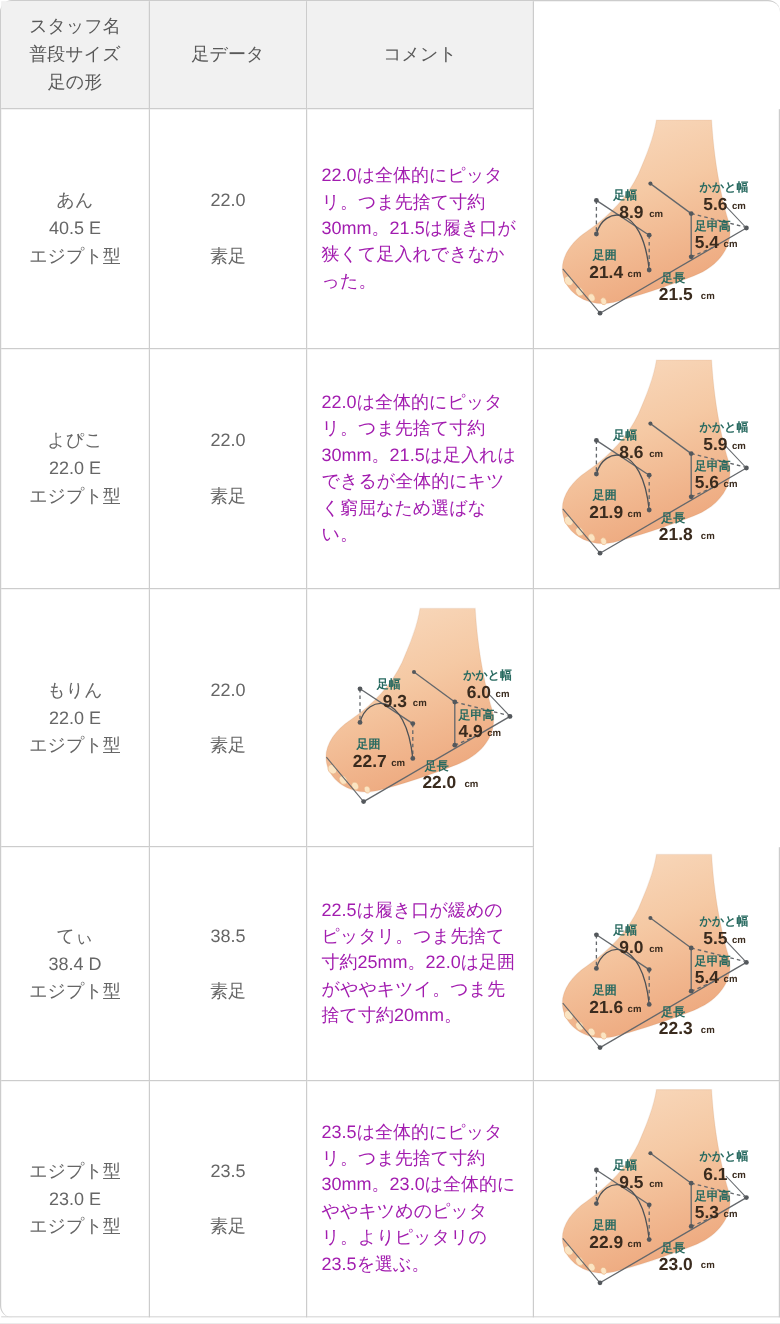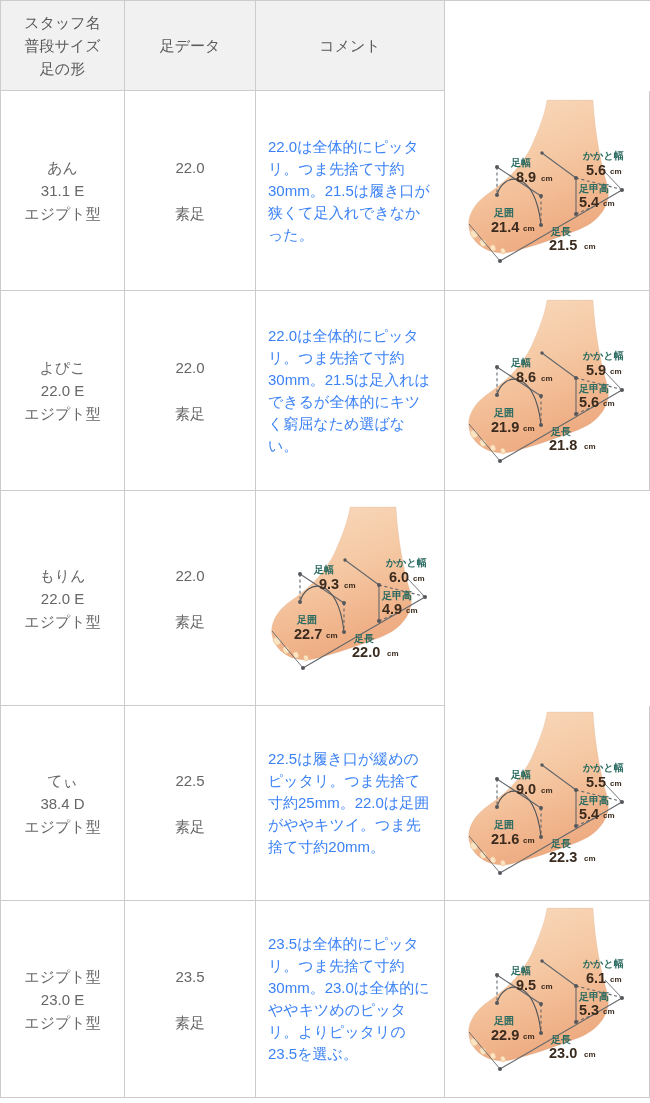--- a/index.html
+++ b/index.html
@@ -7,20 +7,21 @@
   html, body { margin: 0; padding: 0; background: #fff; }
   body {
     width: 650px;
     font-family: "Liberation Sans", "DejaVu Sans", sans-serif;
     color: #666;
   }
   .table {
     width: 650px;
     border-left: 1px solid #ccc;
     border-top: 1px solid #ccc;
+    border-radius: 10px;
   }
   .row {
     display: grid;
     grid-template-columns: 124px 131px 189px 1fr;
   }
   .cell {
     border-right: 1px solid #ccc;
     border-bottom: 1px solid #ccc;
     display: flex;
     flex-direction: column;
@@ -39,21 +40,21 @@
   #rows .row:nth-child(2) { min-height: 200px; }
   #rows .row:nth-child(3) { min-height: 215px; }
   #rows .row:nth-child(4) { min-height: 195px; }
   #rows .row:nth-child(5) { min-height: 197px; }
   .cell.comment {
     align-items: flex-start;
     justify-content: center;
     text-align: left;
     padding: 10px 12px;
     line-height: 22px;
-    color: #3b82f6;
+    color: #a21caf;
   }
   .chosen-style { margin-top: 23px; }
   .cell.footdata { padding: 2px 0; }
   
   .foot { display: block; }
   .foot .footshape { fill: url(#skinGrad); stroke: rgba(180,120,80,0.12); stroke-width: 1; }
   .foot .nail { fill: #fbe4c2; stroke: #eab285; stroke-width: 0.5; }
   .foot .ml { stroke: #63676b; stroke-width: 1.1; fill: none; }
   .foot .thin { stroke-width: 0.9; }
   .foot .dash { stroke-dasharray: 3 2.6; }
@@ -76,21 +77,21 @@
       <div>足の形</div>
     </div>
     <div class="cell">足データ</div>
     <div class="cell">コメント</div>
   </div>
 
   <div id="rows">
     <div class="row">
       <div class="cell">
         <div>あん</div>
-        <div>31.1 E</div>
+        <div>40.5 E</div>
         <div>エジプト型</div>
       </div>
       <div class="cell">
         <div>22.0</div>
         <div class="chosen-style">素足</div>
       </div>
       <div class="cell comment">22.0は全体的にピッタリ。つま先捨て寸約30mm。21.5は履き口が狭くて足入れできなかった。</div>
       <div class="cell footdata">
         <svg class="foot" viewBox="0 0 200 190" width="200" height="190" aria-hidden="true">
           <defs>
@@ -295,21 +296,21 @@
       </div>
     </div>
 
     <div class="row">
       <div class="cell">
         <div>てぃ</div>
         <div>38.4 D</div>
         <div>エジプト型</div>
       </div>
       <div class="cell">
-        <div>22.5</div>
+        <div>38.5</div>
         <div class="chosen-style">素足</div>
       </div>
       <div class="cell comment">22.5は履き口が緩めのピッタリ。つま先捨て寸約25mm。22.0は足囲がややキツイ。つま先捨て寸約20mm。</div>
       <div class="cell footdata">
         <svg class="foot" viewBox="0 0 200 190" width="200" height="190" aria-hidden="true">
           <defs>
             <linearGradient id="skinGrad" x1="0" y1="0" x2="0.35" y2="1">
               <stop offset="0" stop-color="#f9dcc2"></stop>
               <stop offset="0.5" stop-color="#f5c9a4"></stop>
               <stop offset="1" stop-color="#eeab81"></stop>

